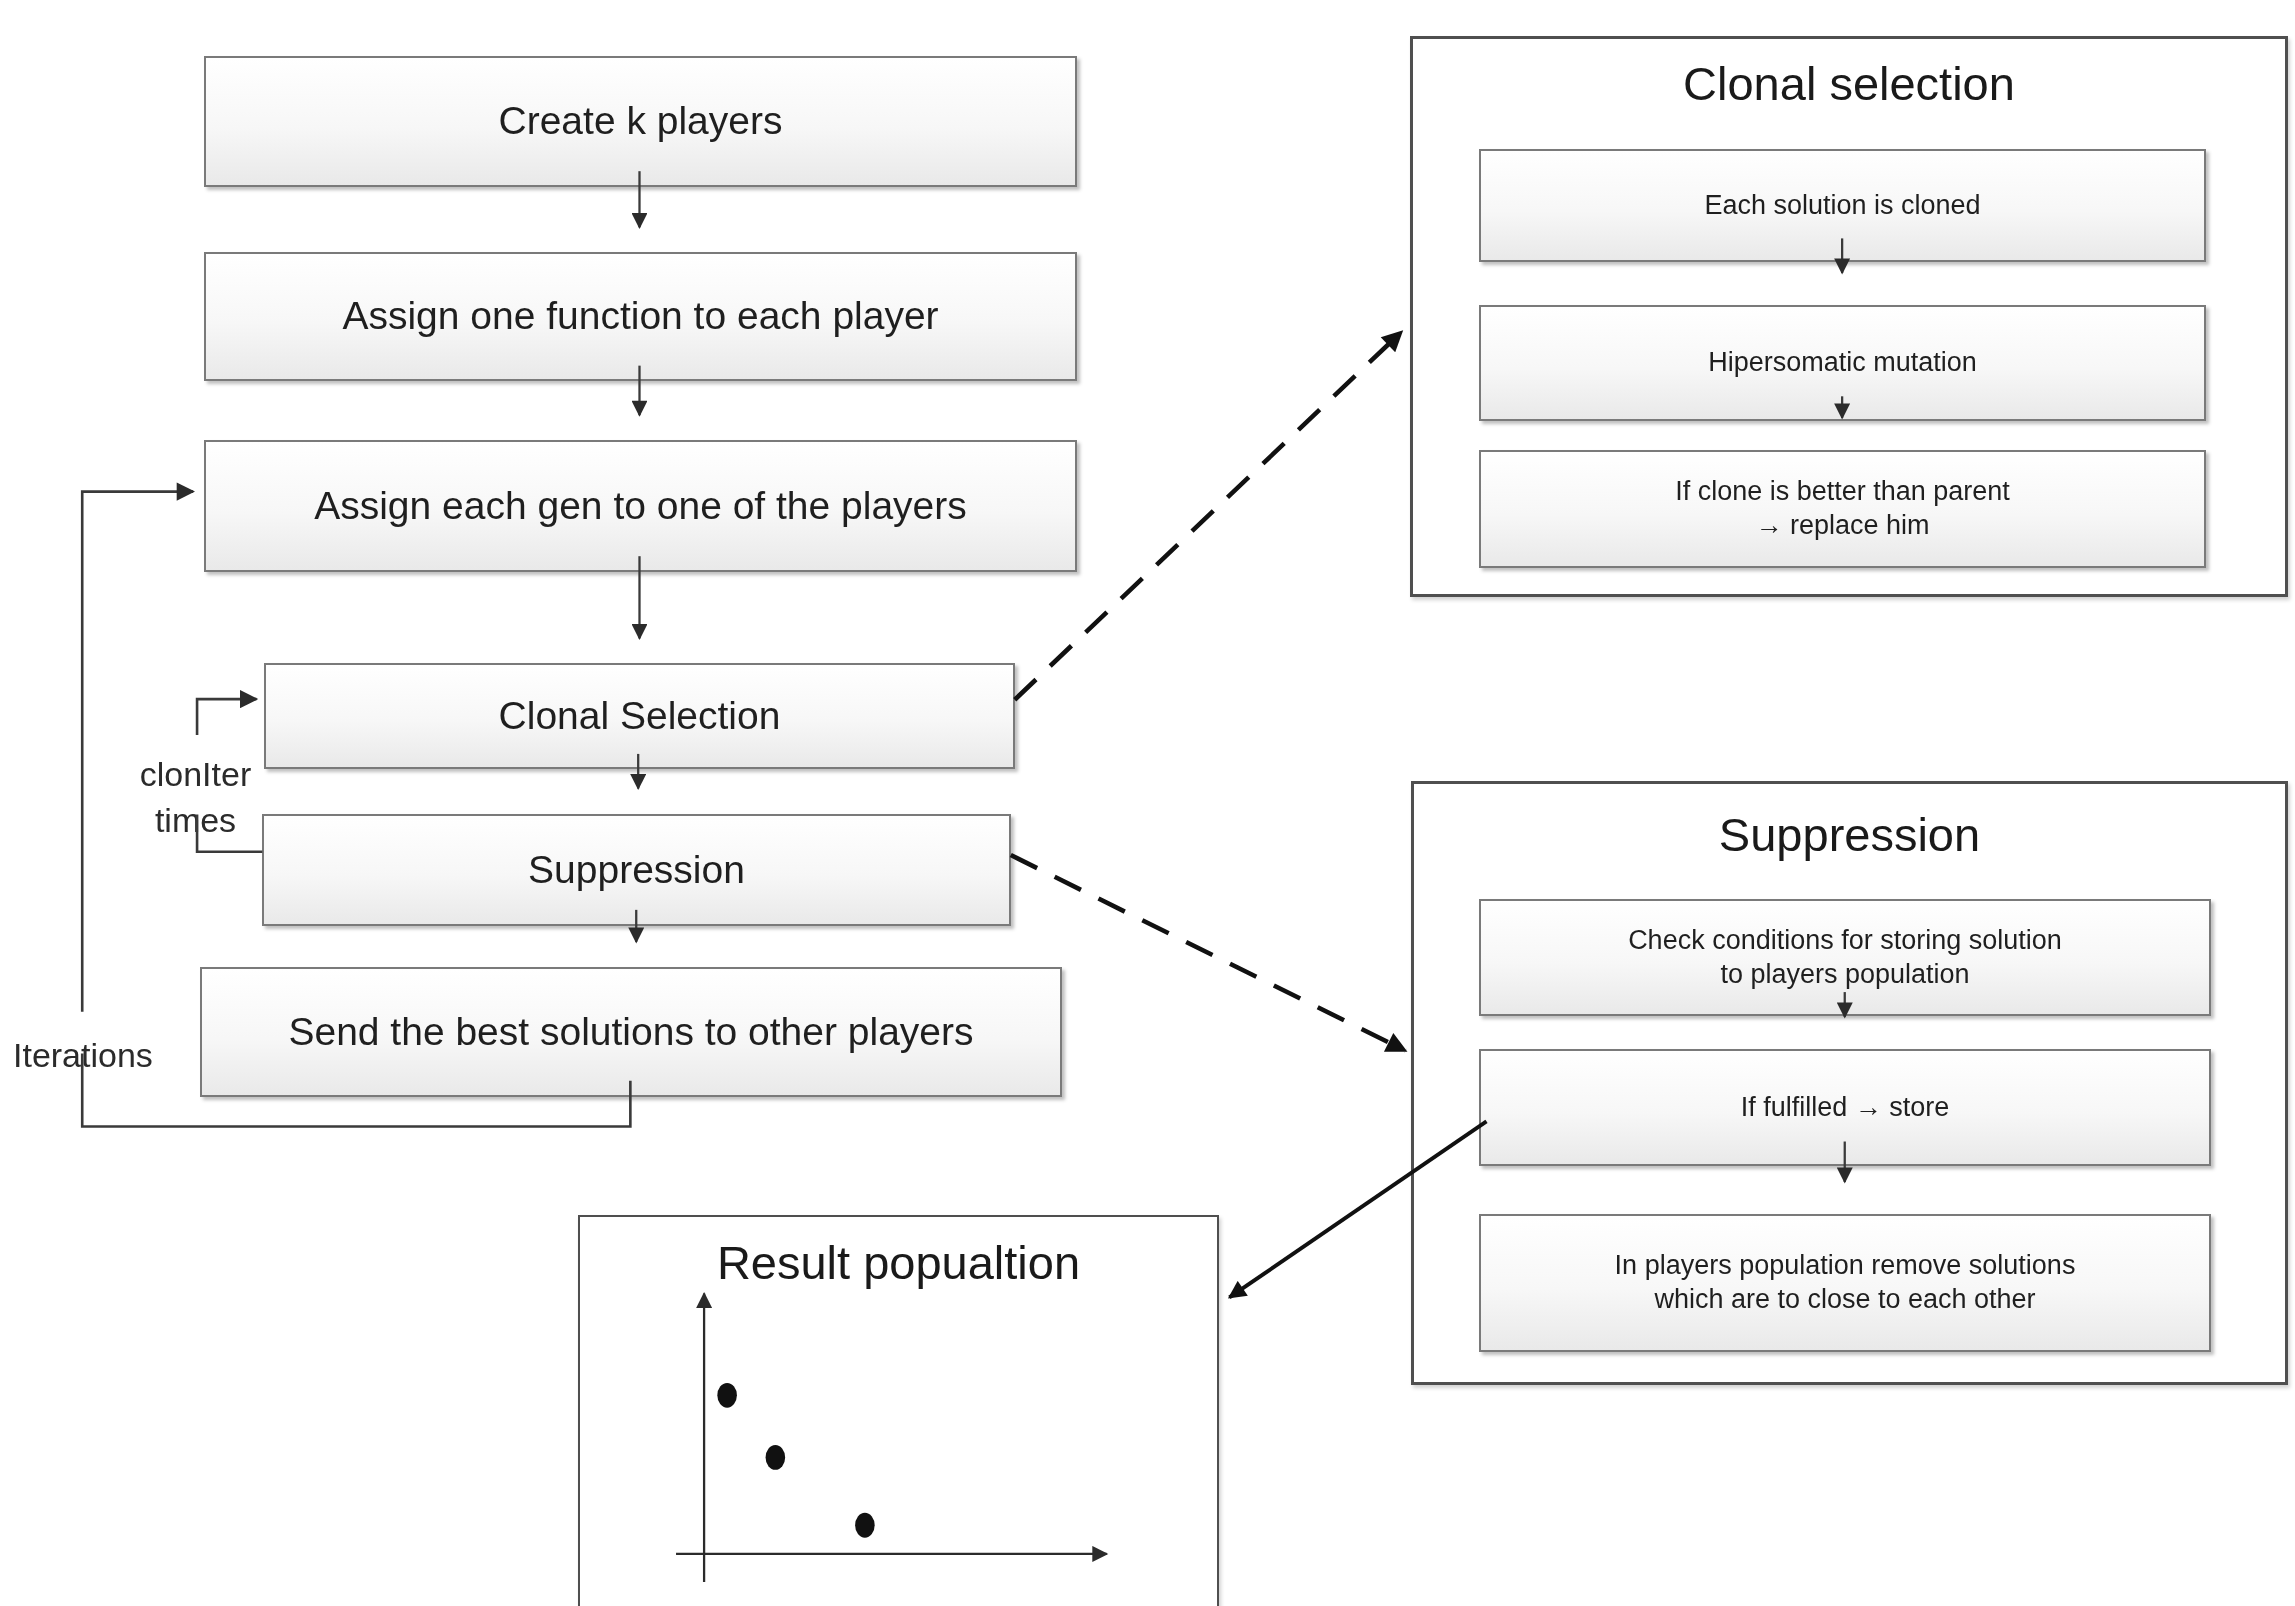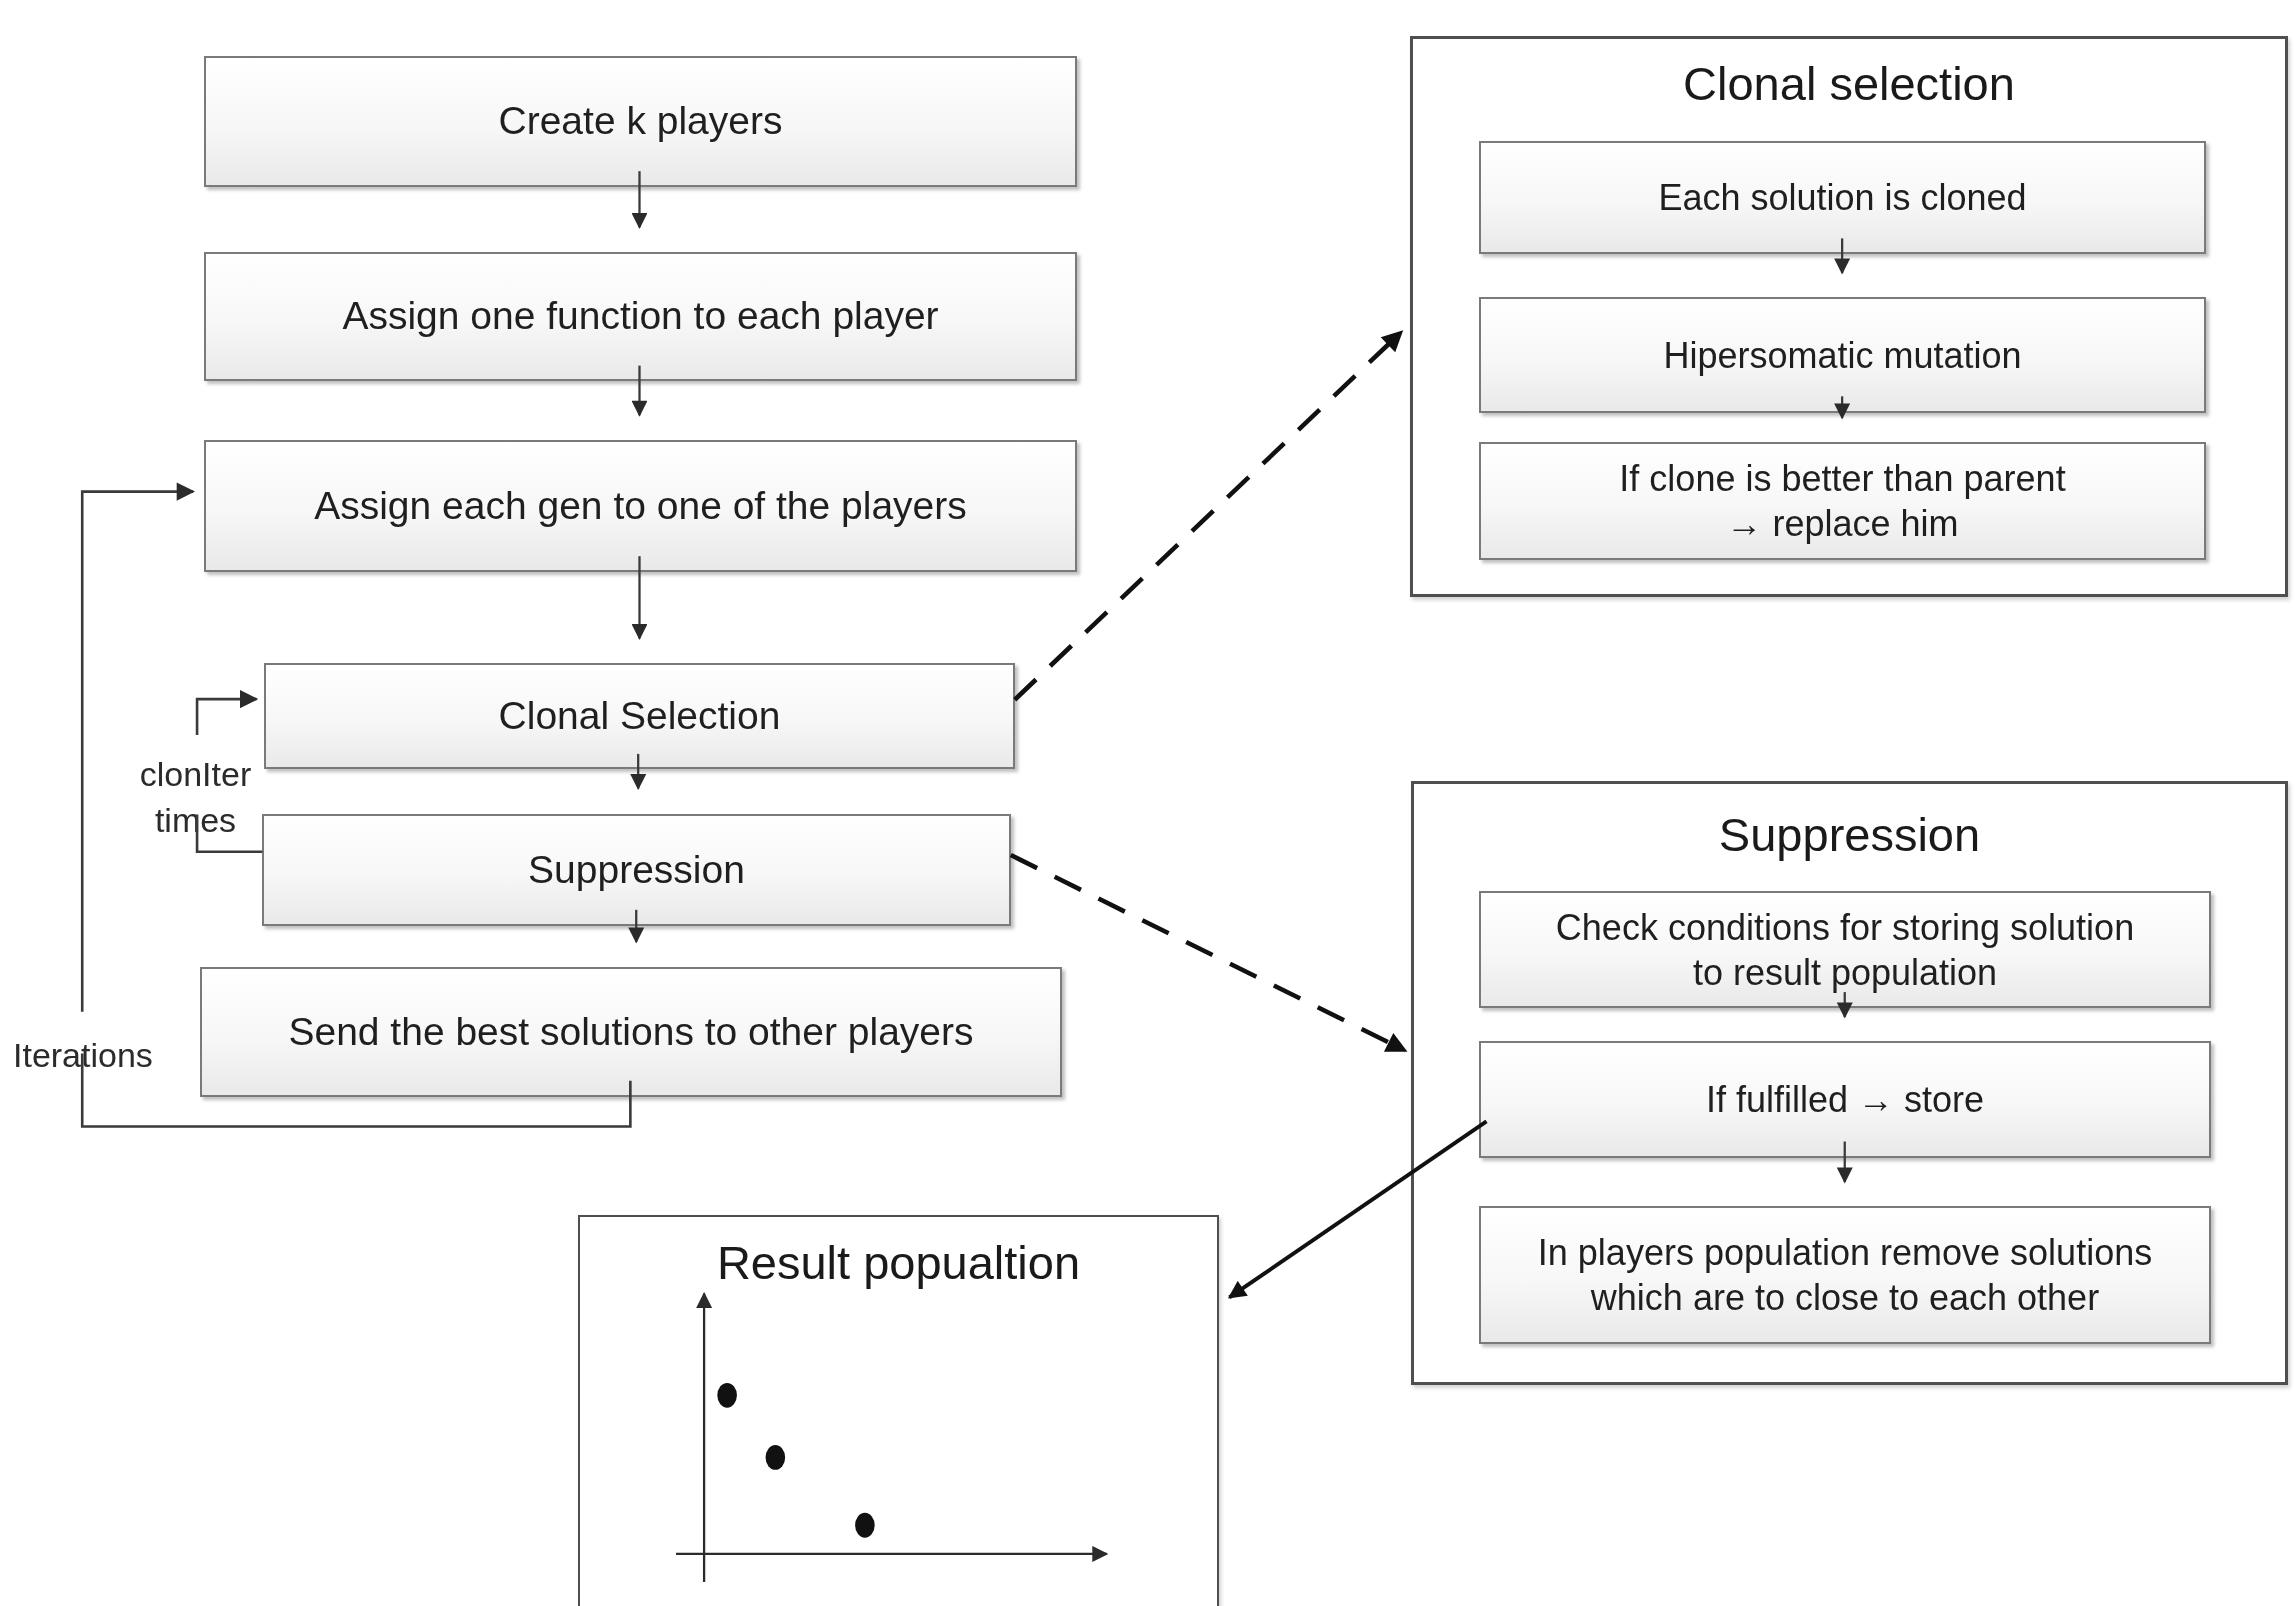--- a/index.html
+++ b/index.html
@@ -7,21 +7,21 @@
     position:relative;width:2295px;height:1607px;background:#ffffff;
     font-family:"Liberation Sans",sans-serif;color:#1f1f1f;overflow:hidden;
   }
   .proc{
     position:absolute;display:flex;flex-direction:column;align-items:center;justify-content:center;
     text-align:center;border:2px solid #7a7a7a;box-sizing:border-box;
     background:linear-gradient(180deg,#ffffff 0%,#f7f7f7 55%,#e9e9e9 100%);
     box-shadow:2.6px 3.3px 3.3px rgba(0,0,0,0.25);
     font-size:39px;line-height:1.25;
   }
-  .proc.detail{font-size:36px;}
+  .proc.detail{font-size:27px;margin-top:8px;}
   .outerbox{
     position:absolute;border:3.3px solid #4f4f4f;background:#ffffff;box-sizing:border-box;
     box-shadow:2px 2.6px 3.9px rgba(0,0,0,0.18);
   }
   .bigtitle{
     position:absolute;text-align:center;font-size:47px;color:#1a1a1a;white-space:nowrap;
   }
   .lbl{
     position:absolute;text-align:center;font-size:34px;color:#2b2b2b;line-height:1.35;
   }
@@ -77,21 +77,21 @@
     <div class="proc detail" style="left:1479px;top:426px;width:727px;height:118px;">
       <div>If clone is better than parent</div>
       <div>→  replace him</div>
     </div>
 
     <div class="outerbox" style="left:1411px;top:765px;width:877px;height:604px;"></div>
     <div class="bigtitle" style="left:1411px;top:791px;width:877px;">Suppression</div>
 
     <div class="proc detail" style="left:1479px;top:875px;width:732px;height:117px;">
       <div>Check conditions for storing solution</div>
-      <div>to result population</div>
+      <div>to players population</div>
     </div>
     <div class="proc detail" style="left:1479px;top:1025px;width:732px;height:117px;">
       <div>If fulfilled → store</div>
     </div>
     <div class="proc detail" style="left:1479px;top:1190px;width:732px;height:138px;">
       <div>In players population remove solutions</div>
       <div>which are to close to each other</div>
     </div>
 
     <div class="outerbox" style="left:578px;top:1199px;width:641px;height:398px;border-width:2.6px;"></div>

